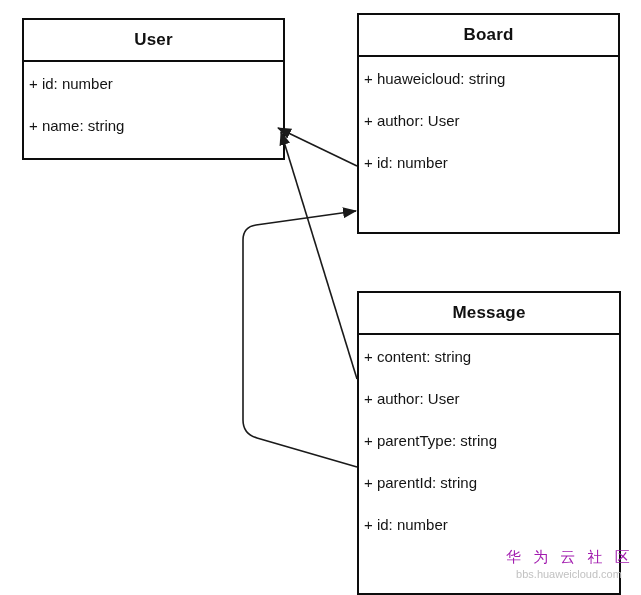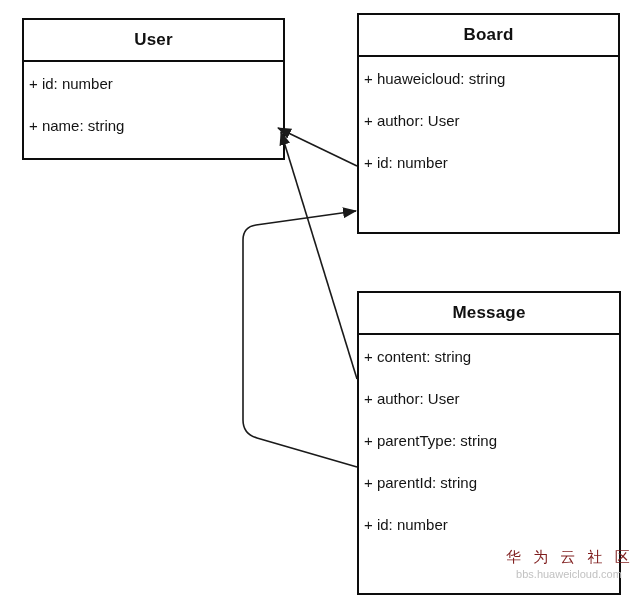--- a/index.html
+++ b/index.html
@@ -60,21 +60,21 @@
     left: 506px;
     top: 548px;
     width: 126px;
     z-index: 6;
     text-align: center;
     pointer-events: none;
   }
   .watermark-cn {
     font-size: 15px;
     letter-spacing: 4px;
-    color: #7f1d1d;
+    color: #a21caf;
     white-space: nowrap;
   }
   .watermark-url {
     margin-top: 1px;
     font-size: 11px;
     color: #c2c2c2;
     white-space: nowrap;
   }
 </style>
 </head>

